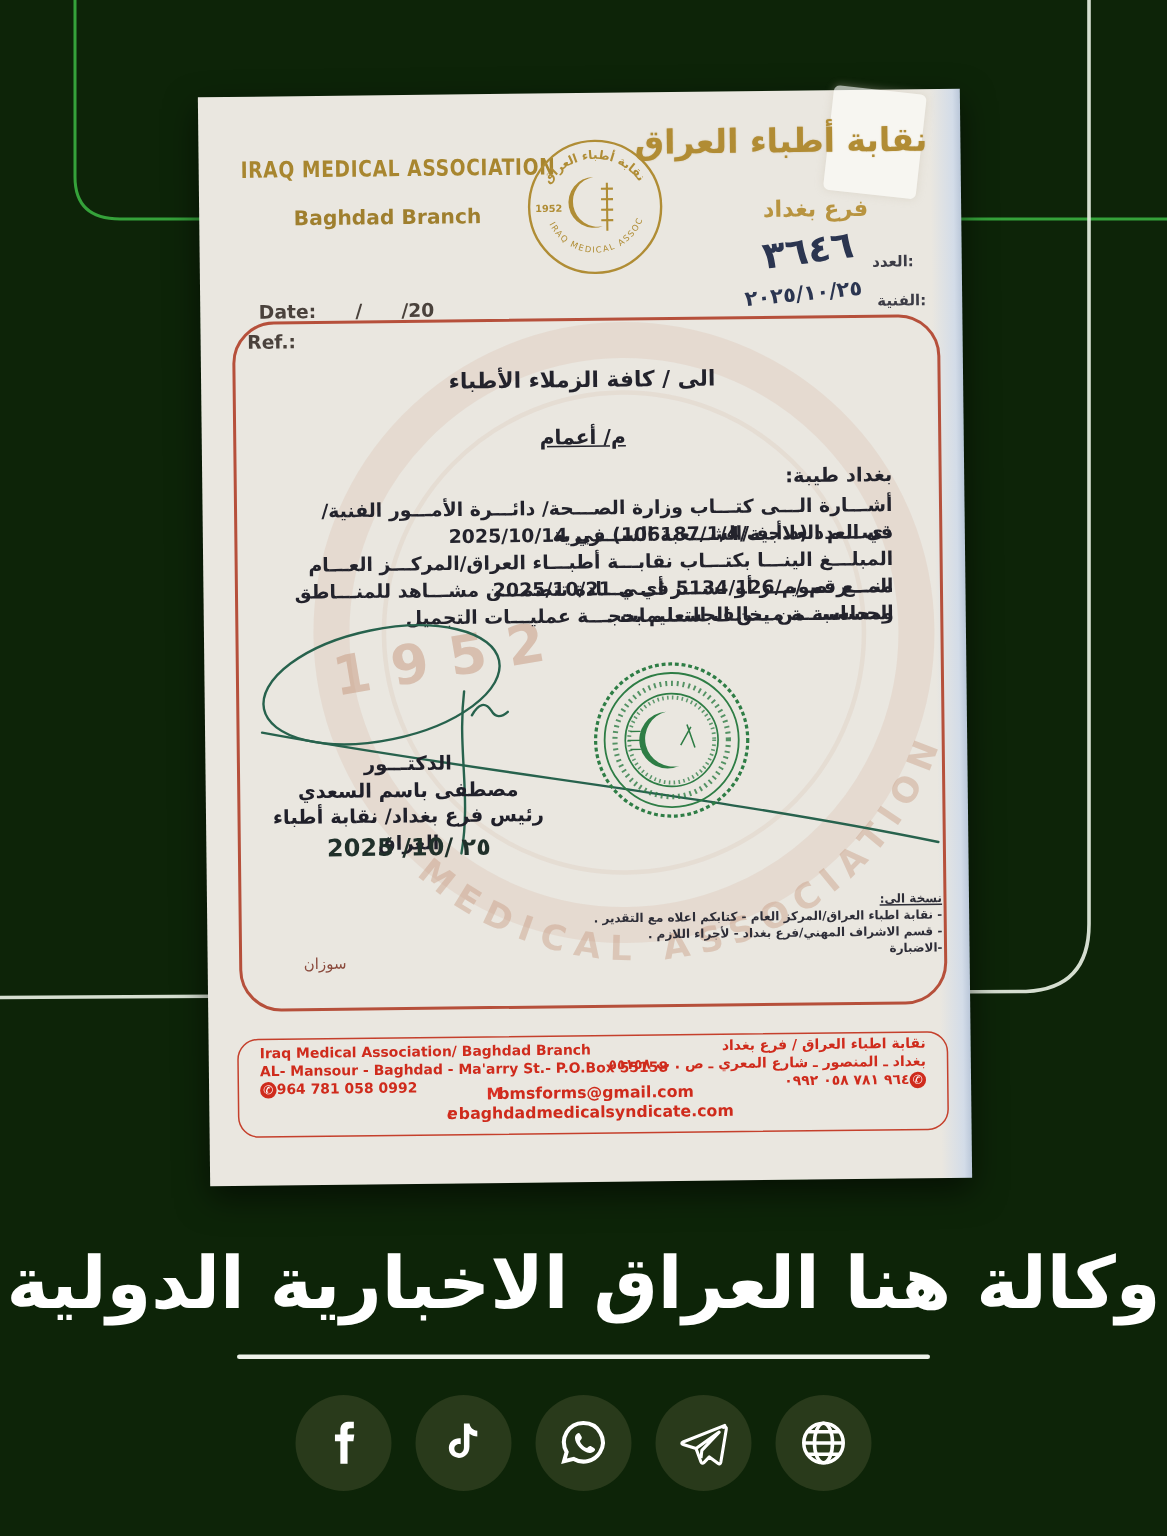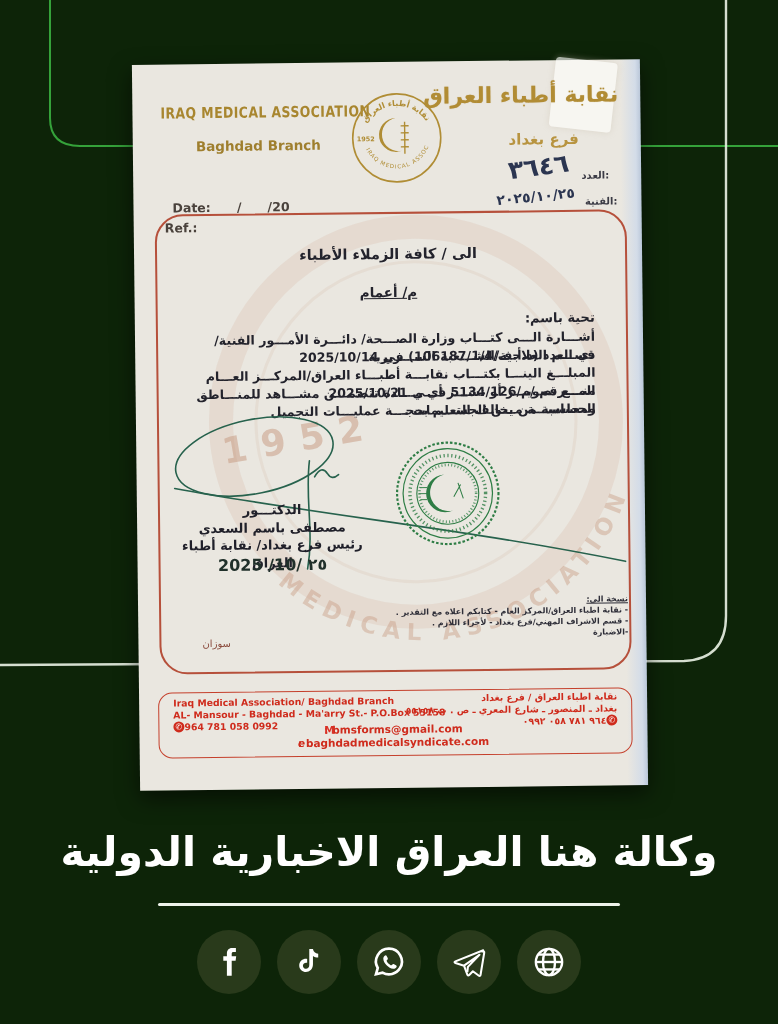--- a/index.html
+++ b/index.html
@@ -52,21 +52,21 @@
            direction:rtl;text-align:right;}
   .foot-center{left:0;top:661px;width:508px;text-align:center;font-size:10.5px;line-height:13px;
                font-weight:bold;color:#cf2b1c;}
   .phone-badge{display:inline-block;width:11px;height:11px;border-radius:50%;background:#cf2b1c;
                color:#fff;font-size:8px;line-height:11px;text-align:center;position:static;vertical-align:middle;}
   .phone-badge::before{content:"✆";}
   .glyph-m{color:#d93025;font-weight:bold;position:static;}
   .glyph-e{color:#cf2b1c;font-weight:bold;font-style:italic;position:static;}
   
   .agency-title{position:absolute;left:0;top:828px;width:778px;text-align:center;direction:rtl;
-                color:#ffffff;font-size:41px;font-weight:bold;z-index:3;letter-spacing:-1px;}
+                color:#ffffff;font-size:48px;font-weight:bold;z-index:3;letter-spacing:-1px;}
   .divider{position:absolute;left:158px;top:903px;width:462px;height:3px;background:#eef2ea;
            border-radius:2px;z-index:3;}
   .social-row{position:absolute;left:0;top:930px;width:778px;display:flex;justify-content:center;
               gap:16px;z-index:3;}
   .social-btn{width:64px;height:64px;border-radius:50%;background:#293a1b;display:flex;
               align-items:center;justify-content:center;cursor:pointer;}
 </style>
 </head>
 <body>
 
@@ -121,21 +121,21 @@
     <div class="datear-label">الفنية:</div>
     <div class="datear-value">٢٠٢٥/١٠/٢٥</div>
 
     <div class="ref">Ref.:</div>
     <div class="date-en">Date:      /      /20</div>
 
     <div class="redbox"></div>
 
     <div class="body-text to-line">الى / كافة الزملاء الأطباء</div>
     <div class="body-text subject">م/ أعمام</div>
-    <div class="body-text greeting">تحية باسم:</div>
+    <div class="body-text greeting">بغداد طيبة:</div>
     <div class="body-text pline p1">أشـــارة الـــى كتـــاب وزارة الصـــحة/ دائـــرة الأمـــور الفنية/قســـم العلاجية/الشـــعبة الســـريرية</div>
     <div class="body-text pline p2">ذي العدد (د.أ.ف/106187/1/4) في 2025/10/14</div>
     <div class="body-text pline p3">المبلـــغ الينـــا بكتـــاب نقابـــة أطبـــاء العراق/المركـــز العـــام المـــرقم /م/5134/126 فـــي 2025/10/21</div>
     <div class="body-text pline p4">منـــع تصويـــر أو نشـــر أي مـــادة تتضمـــن مشـــاهد للمنـــاطق الحساســـة مـــن الجســـم بحجـــة عمليـــات التجميل</div>
     <div class="body-text pline p5">ومحاسبة من يخالف التعليمات .</div>
 
     <svg class="sig-ink" width="508" height="726" viewBox="0 0 508 726">
       <g fill="none" stroke="#27624d" stroke-width="1.6" stroke-linecap="round">
         <ellipse cx="118" cy="393" rx="80" ry="37" transform="rotate(-11 118 393)"></ellipse>
         <path d="M38 424 C 180 452, 330 468, 488 502"></path>

